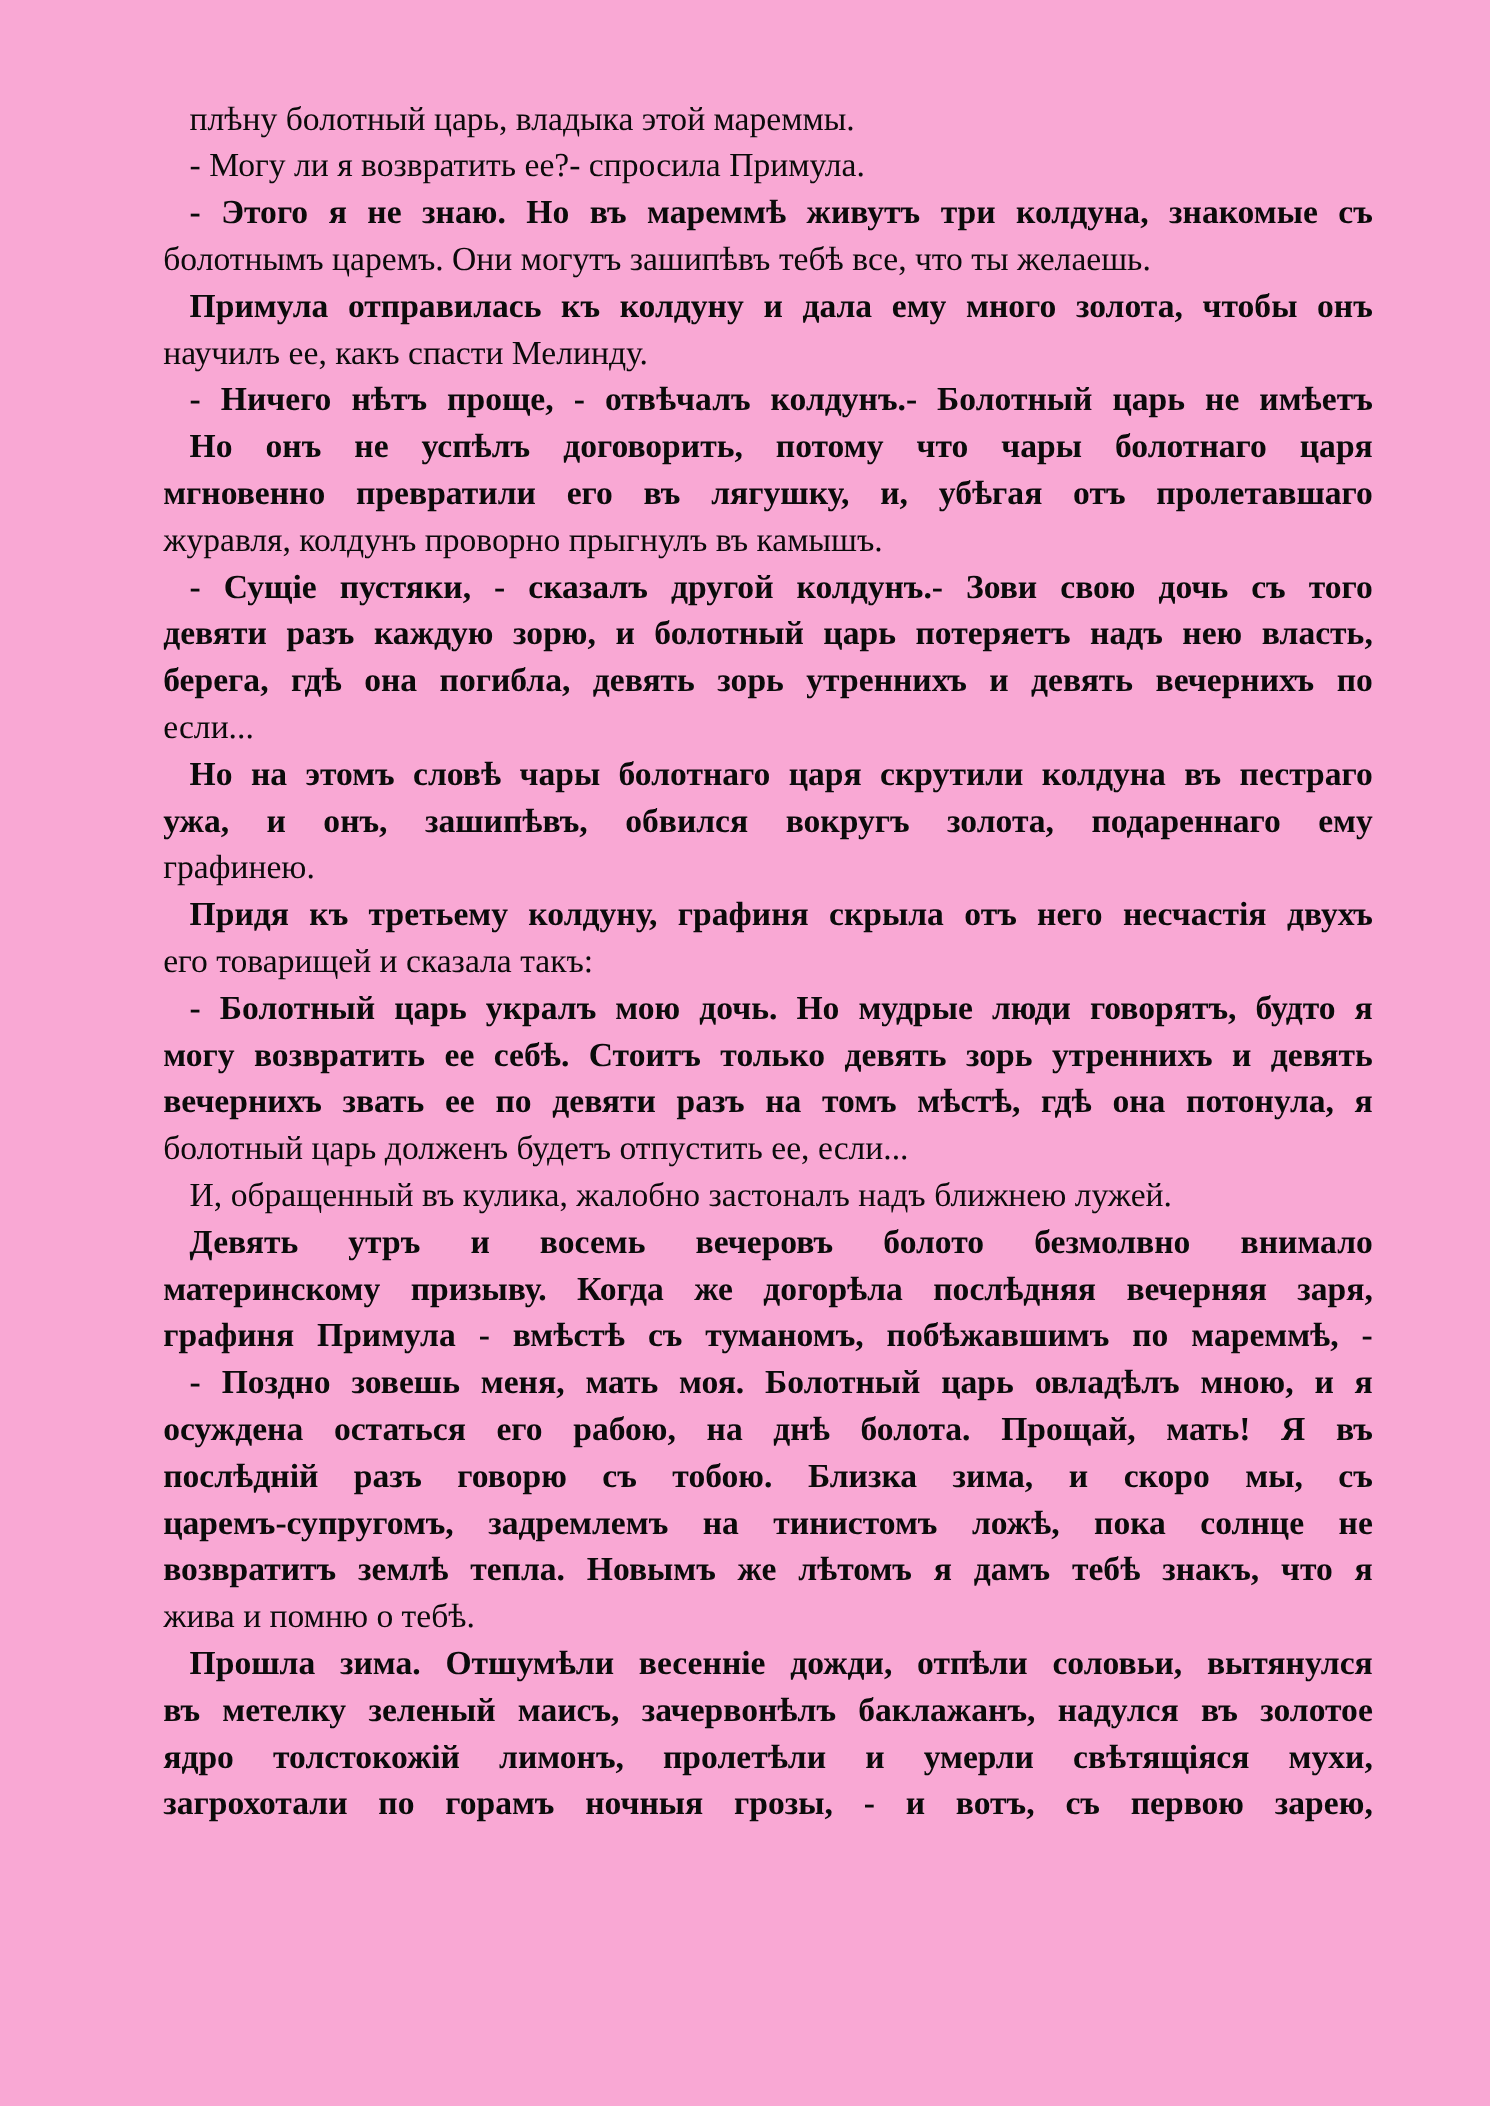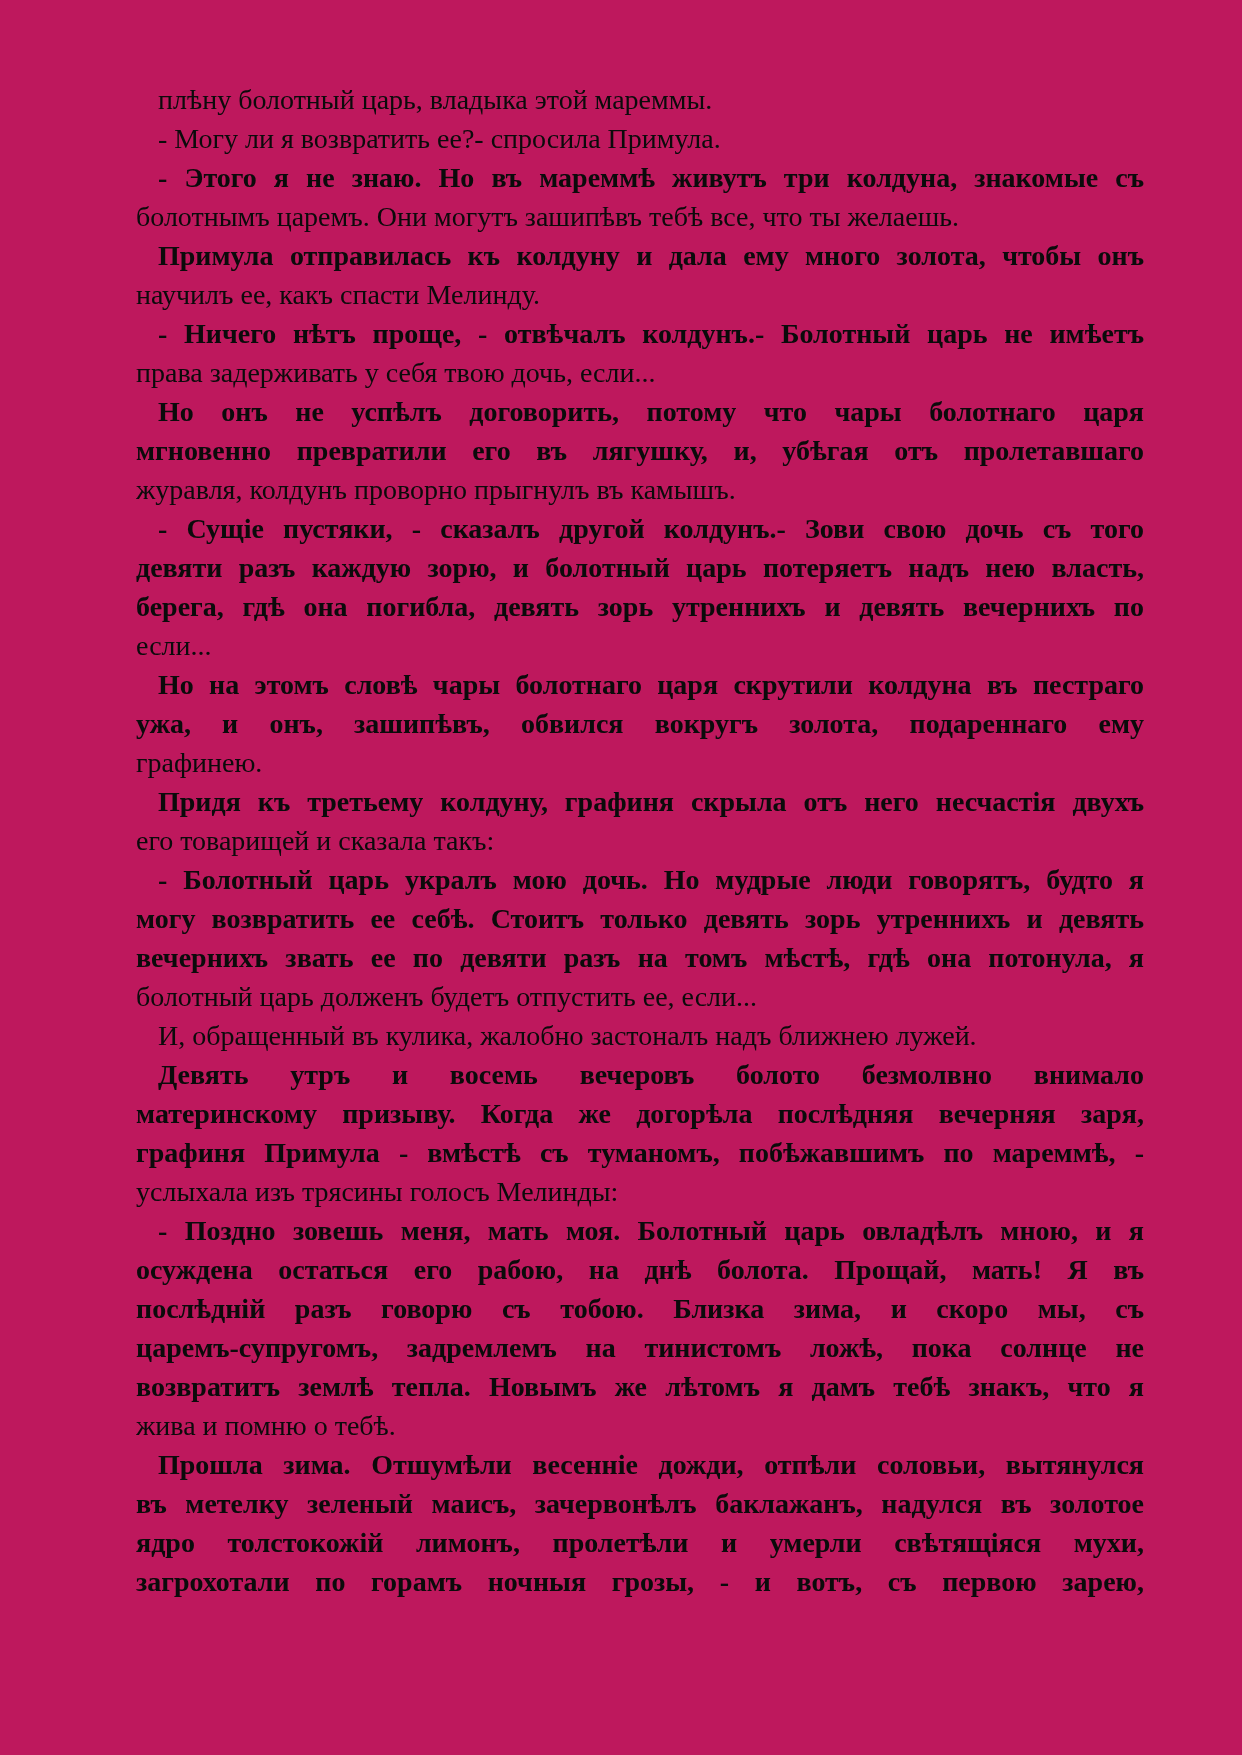--- a/index.html
+++ b/index.html
@@ -6,21 +6,21 @@
   body {
     width: 1242px;
     height: 1755px;
     background: #ffffff;
     position: relative;
     overflow: hidden;
   }
   .page {
     position: absolute;
     inset: 0;
-    background: #be185d;
+    background: #f9a8d4;
   }
   .text-column {
     position: absolute;
     left: 136px;
     top: 80px;
     width: 1008px;
     color: #0b0b0b;
     font-family: "Liberation Serif", "DejaVu Serif", serif;
     font-size: 28px;
   }
@@ -54,21 +54,20 @@
       <div class="para indented">
         <div class="line just">- Этого я не знаю. Но въ мареммѣ живутъ три колдуна, знакомые съ</div>
         <div class="line">болотнымъ царемъ. Они могутъ зашипѣвъ тебѣ все, что ты желаешь.</div>
       </div>
       <div class="para indented">
         <div class="line just">Примула отправилась къ колдуну и дала ему много золота, чтобы онъ</div>
         <div class="line">научилъ ее, какъ спасти Мелинду.</div>
       </div>
       <div class="para indented">
         <div class="line just">- Ничего нѣтъ проще, - отвѣчалъ колдунъ.- Болотный царь не имѣетъ</div>
-        <div class="line">права задерживать у себя твою дочь, если...</div>
       </div>
       <div class="para indented">
         <div class="line just">Но онъ не успѣлъ договорить, потому что чары болотнаго царя</div>
         <div class="line just">мгновенно превратили его въ лягушку, и, убѣгая отъ пролетавшаго</div>
         <div class="line">журавля, колдунъ проворно прыгнулъ въ камышъ.</div>
       </div>
       <div class="para indented">
         <div class="line just">- Сущіе пустяки, - сказалъ другой колдунъ.- Зови свою дочь съ того</div>
         <div class="line just">девяти разъ каждую зорю, и болотный царь потеряетъ надъ нею власть,</div>
         <div class="line just">берега, гдѣ она погибла, девять зорь утреннихъ и девять вечернихъ по</div>
@@ -89,21 +88,20 @@
         <div class="line just">вечернихъ звать ее по девяти разъ на томъ мѣстѣ, гдѣ она потонула, я</div>
         <div class="line">болотный царь долженъ будетъ отпустить ее, если...</div>
       </div>
       <div class="para indented">
         <div class="line">И, обращенный въ кулика, жалобно застоналъ надъ ближнею лужей.</div>
       </div>
       <div class="para indented">
         <div class="line just">Девять утръ и восемь вечеровъ болото безмолвно внимало</div>
         <div class="line just">материнскому призыву. Когда же догорѣла послѣдняя вечерняя заря,</div>
         <div class="line just">графиня Примула - вмѣстѣ съ туманомъ, побѣжавшимъ по мареммѣ, -</div>
-        <div class="line">услыхала изъ трясины голосъ Мелинды:</div>
       </div>
       <div class="para indented">
         <div class="line just">- Поздно зовешь меня, мать моя. Болотный царь овладѣлъ мною, и я</div>
         <div class="line just">осуждена остаться его рабою, на днѣ болота. Прощай, мать! Я въ</div>
         <div class="line just">послѣдній разъ говорю съ тобою. Близка зима, и скоро мы, съ</div>
         <div class="line just">царемъ-супругомъ, задремлемъ на тинистомъ ложѣ, пока солнце не</div>
         <div class="line just">возвратитъ землѣ тепла. Новымъ же лѣтомъ я дамъ тебѣ знакъ, что я</div>
         <div class="line">жива и помню о тебѣ.</div>
       </div>
       <div class="para indented">

